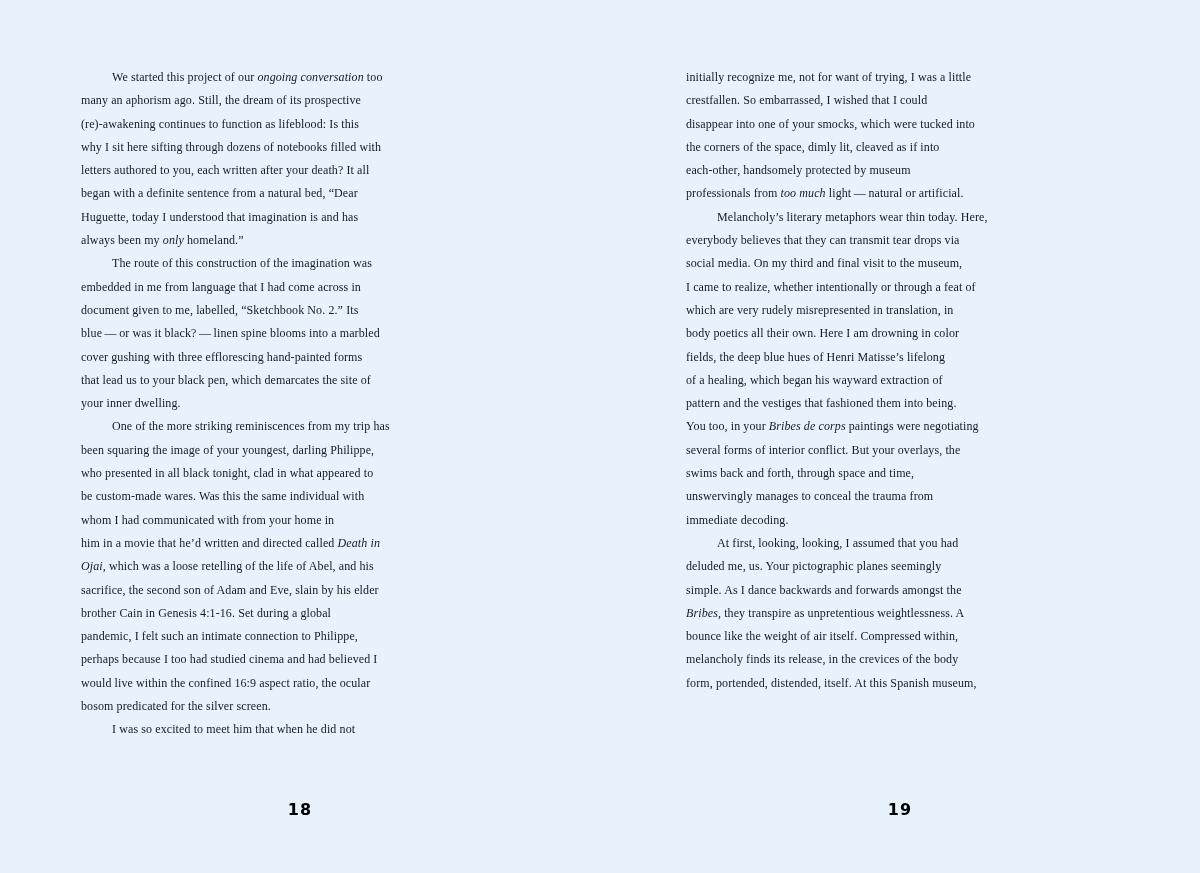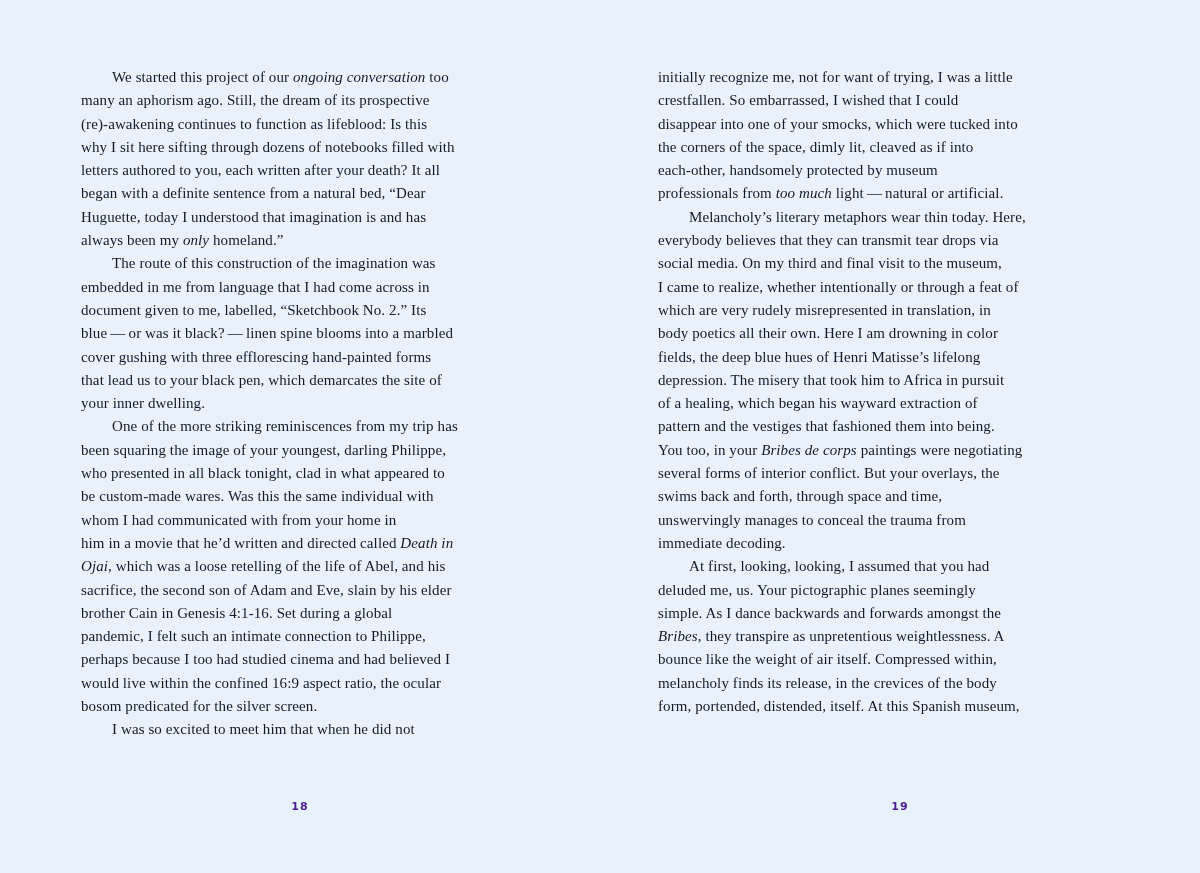--- a/index.html
+++ b/index.html
@@ -23,41 +23,41 @@
     position: absolute;
     top: 0;
     width: 600px;
     height: 873px;
   }
   .page-left  { left: 0; }
   .page-right { left: 600px; }
   .text-block {
     position: absolute;
     top: 66px;
-    font-size: 15px;
+    font-size: 12px;
     line-height: 23.3px;
     white-space: nowrap;
     letter-spacing: 0.1px;
   }
   .page-left  .text-block { left: 81px; }
-  .page-right .text-block { left: 58px; }
+  .page-right .text-block { left: 86px; }
   .line { height: 23.3px; }
   .line.indent { padding-left: 31px; }
   .italic { font-style: italic; }
   .page-number {
     position: absolute;
     top: 800px;
     left: 0;
     width: 100%;
     text-align: center;
     font-family: "DejaVu Sans", sans-serif;
     font-weight: 700;
-    font-size: 11px;
+    font-size: 16px;
     letter-spacing: 1px;
-    color: #4c1d95;
+    color: #000000;
   }
 </style>
 </head>
 <body>
 
 <div class="spread">
 
   <section class="page page-left">
     <div class="text-block">
         <div class="line indent"><span>We started this project of our </span><span class="italic">ongoing conversation</span><span> too</span></div>
@@ -101,21 +101,20 @@
         <div class="line"><span>the corners of the space, dimly lit, cleaved as if into</span></div>
         <div class="line"><span>each-other, handsomely protected by museum</span></div>
         <div class="line"><span>professionals from </span><span class="italic">too much</span><span> light — natural or artificial.</span></div>
         <div class="line indent"><span>Melancholy’s literary metaphors wear thin today. Here,</span></div>
         <div class="line"><span>everybody believes that they can transmit tear drops via</span></div>
         <div class="line"><span>social media. On my third and final visit to the museum,</span></div>
         <div class="line"><span>I came to realize, whether intentionally or through a feat of</span></div>
         <div class="line"><span>which are very rudely misrepresented in translation, in</span></div>
         <div class="line"><span>body poetics all their own. Here I am drowning in color</span></div>
         <div class="line"><span>fields, the deep blue hues of Henri Matisse’s lifelong</span></div>
-        <div class="line"><span>depression. The misery that took him to Africa in pursuit</span></div>
         <div class="line"><span>of a healing, which began his wayward extraction of</span></div>
         <div class="line"><span>pattern and the vestiges that fashioned them into being.</span></div>
         <div class="line"><span>You too, in your </span><span class="italic">Bribes de corps</span><span> paintings were negotiating</span></div>
         <div class="line"><span>several forms of interior conflict. But your overlays, the</span></div>
         <div class="line"><span>swims back and forth, through space and time,</span></div>
         <div class="line"><span>unswervingly manages to conceal the trauma from</span></div>
         <div class="line"><span>immediate decoding.</span></div>
         <div class="line indent"><span>At first, looking, looking, I assumed that you had</span></div>
         <div class="line"><span>deluded me, us. Your pictographic planes seemingly</span></div>
         <div class="line"><span>simple. As I dance backwards and forwards amongst the</span></div>

